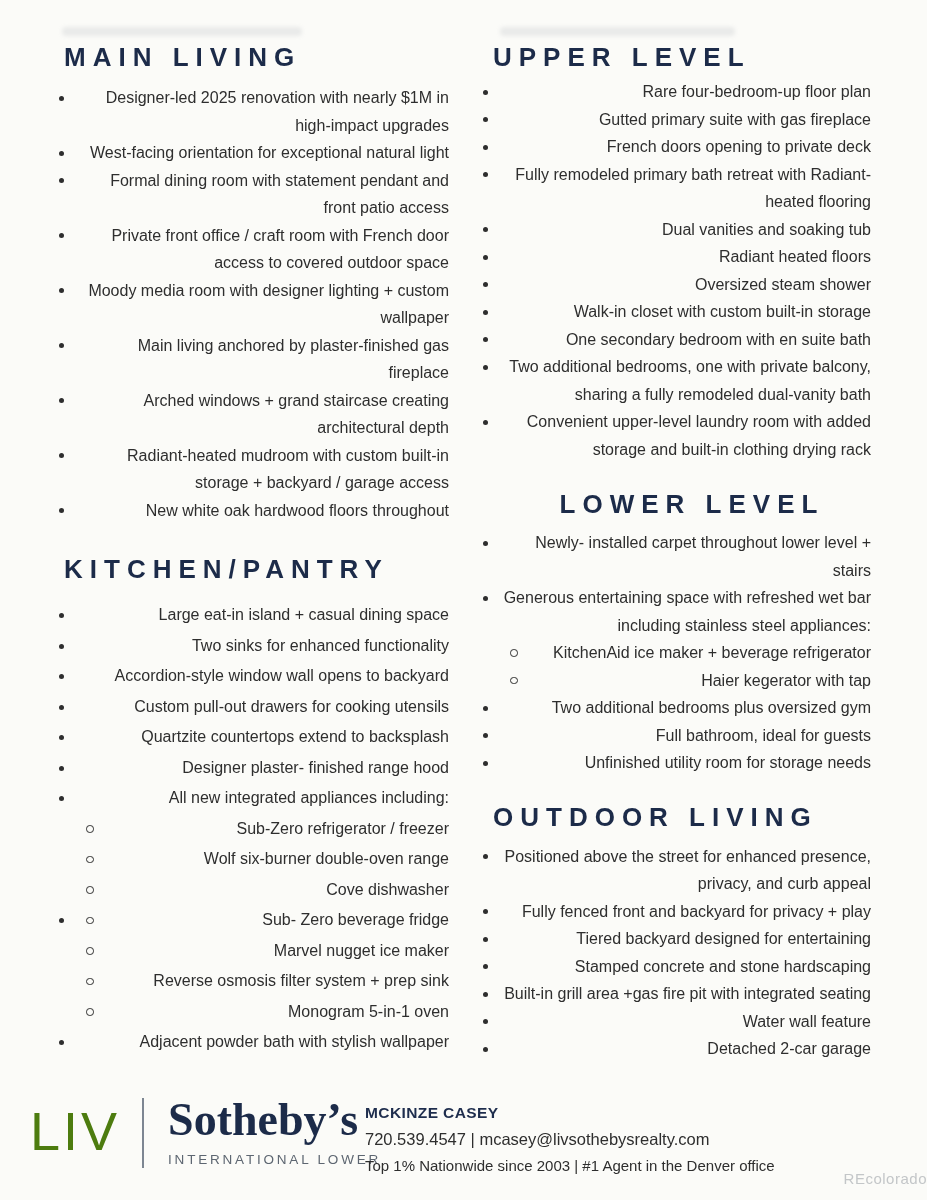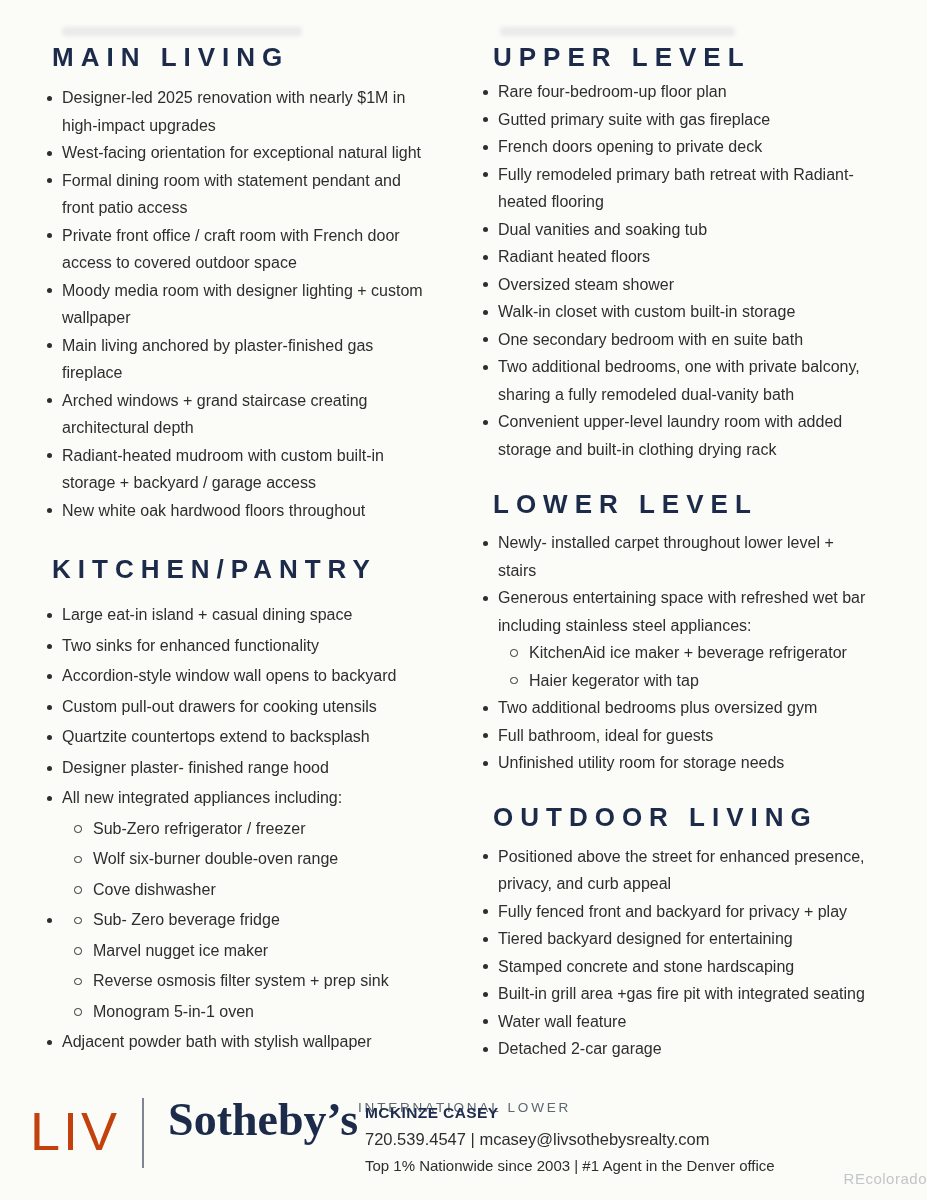--- a/index.html
+++ b/index.html
@@ -16,44 +16,44 @@
   
   .artifact{
     position:absolute;height:9px;border-radius:4px;
     background:rgba(110,116,128,0.12);
     filter:blur(2px);
   }
   .a1{left:62px;top:27px;width:240px;}
   .a2{left:500px;top:27px;width:235px;}
 
   .col{position:absolute;top:42px;}
-  .col-left{left:42px;width:418px;}
+  .col-left{left:54px;width:418px;}
   .col-right{left:481px;width:410px;}
 
   .sec{
     font-size:26px;font-weight:700;letter-spacing:7px;
     color:#1c2b49;line-height:30px;margin:0;
     white-space:nowrap;
   }
   .col-left .sec{margin-left:10px;}
   .col-right .sec{margin-left:12px;}
   .sec-kitchen{margin-top:30px;}
-  .sec-lower{margin-top:26px;}
+  .sec-lower{margin-top:26px;text-align:center;}
   .sec-outdoor{margin-top:25px;}
 
   ul.blist{
     list-style:none;margin:12px 0 0 0;padding:0;
     font-size:16px;line-height:27.5px;color:#2e2e2e;
     width:395px;
   }
   .col-right ul.blist{width:390px;margin-top:6px;}
   .lower-list{margin-top:10px !important;}
   .outdoor-list{margin-top:11px !important;}
 
-  ul.blist>li{position:relative;padding-left:20px;}
+  ul.blist>li{position:relative;padding-left:20px;text-align:right;}
   ul.blist>li::before{
     content:"";position:absolute;left:5px;top:11.5px;
     width:5px;height:5px;border-radius:50%;background:#2e2e2e;
   }
   .col-right ul.blist>li{padding-left:17px;}
   .col-right ul.blist>li::before{left:2px;}
 
   ul.sublist{list-style:none;margin:0;padding:0;}
   ul.sublist>li{position:relative;padding-left:31px;}
   ul.sublist>li::before{
@@ -65,29 +65,29 @@
   ul.kitchen{line-height:30.5px;margin-top:16px;}
   ul.kitchen>li::before{top:13px;}
   ul.kitchen .sublist>li::before{top:11.5px;}
 
   
   .logo{
     position:absolute;left:30px;top:1094px;
     display:flex;align-items:flex-start;
   }
   .liv{
-    font-size:54px;color:#c2410c;letter-spacing:3px;
+    font-size:54px;color:#4d7c0f;letter-spacing:3px;
     font-weight:400;line-height:74px;
     font-family:"Liberation Sans",sans-serif;
   }
   .logo-divider{
     width:2px;height:70px;background:#7d8692;
     margin:4px 24px 0 22px;
   }
-  .brand-stack{display:flex;flex-direction:row;}
+  .brand-stack{display:flex;flex-direction:column;}
   .sothebys{
     font-family:"Liberation Serif",serif;font-weight:700;
     font-size:46px;color:#1c2b49;line-height:52px;
   }
   .intl{
     font-size:13.5px;letter-spacing:2.8px;color:#5d6671;
     margin-top:6px;white-space:nowrap;
   }
 
   .agent{position:absolute;left:365px;top:1104px;}

